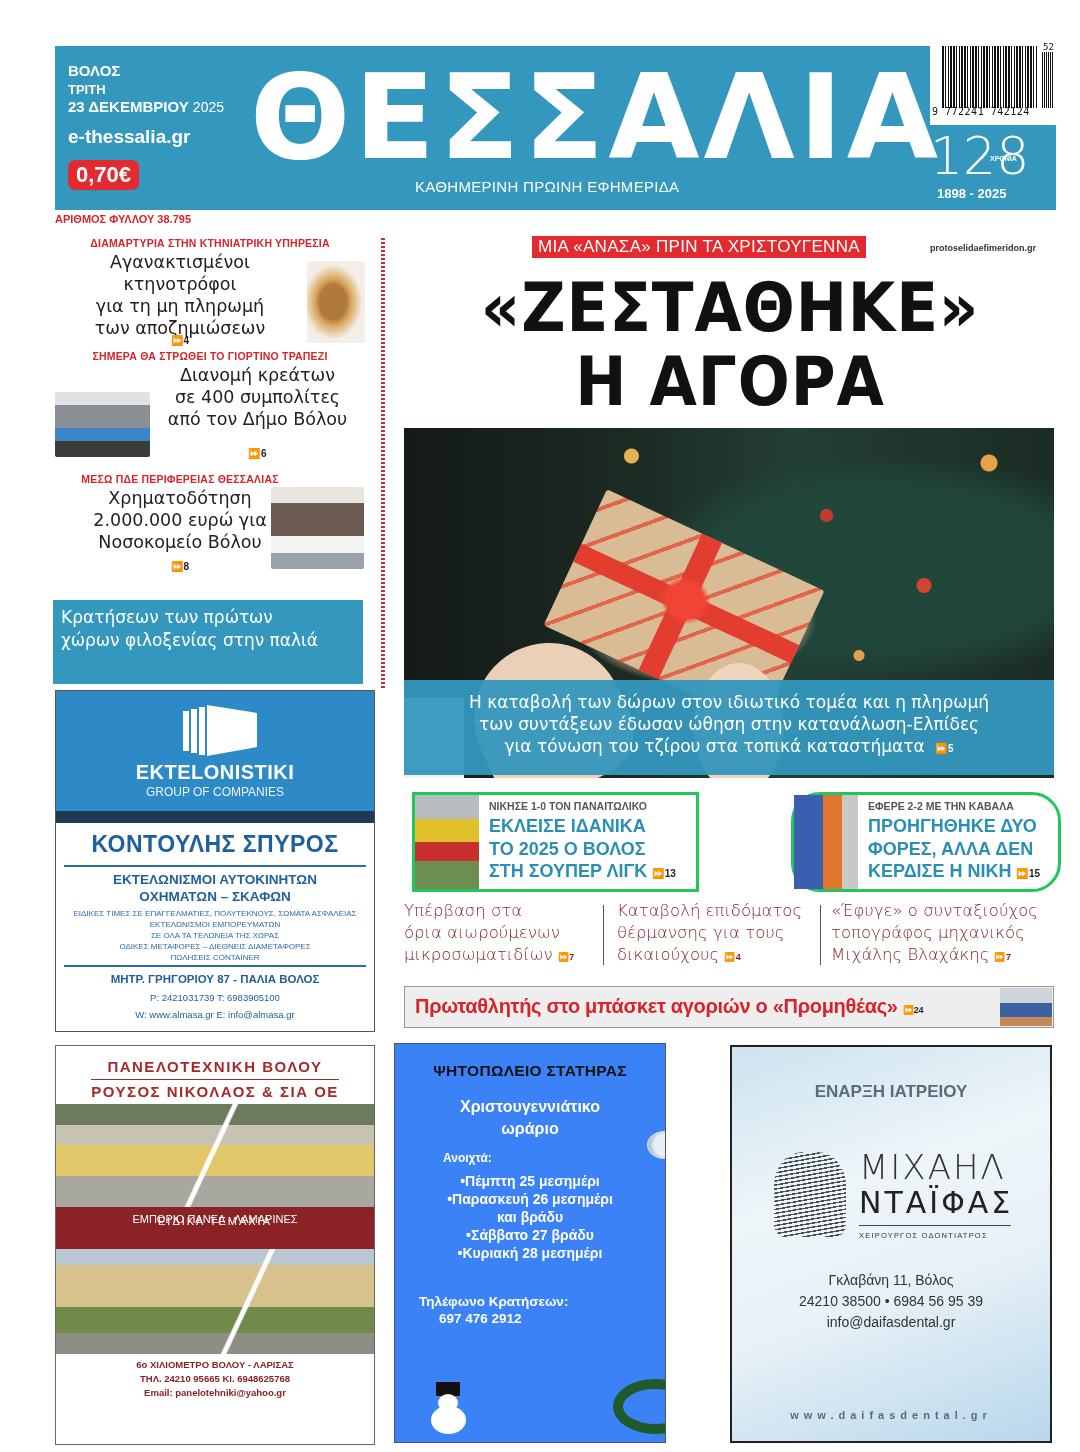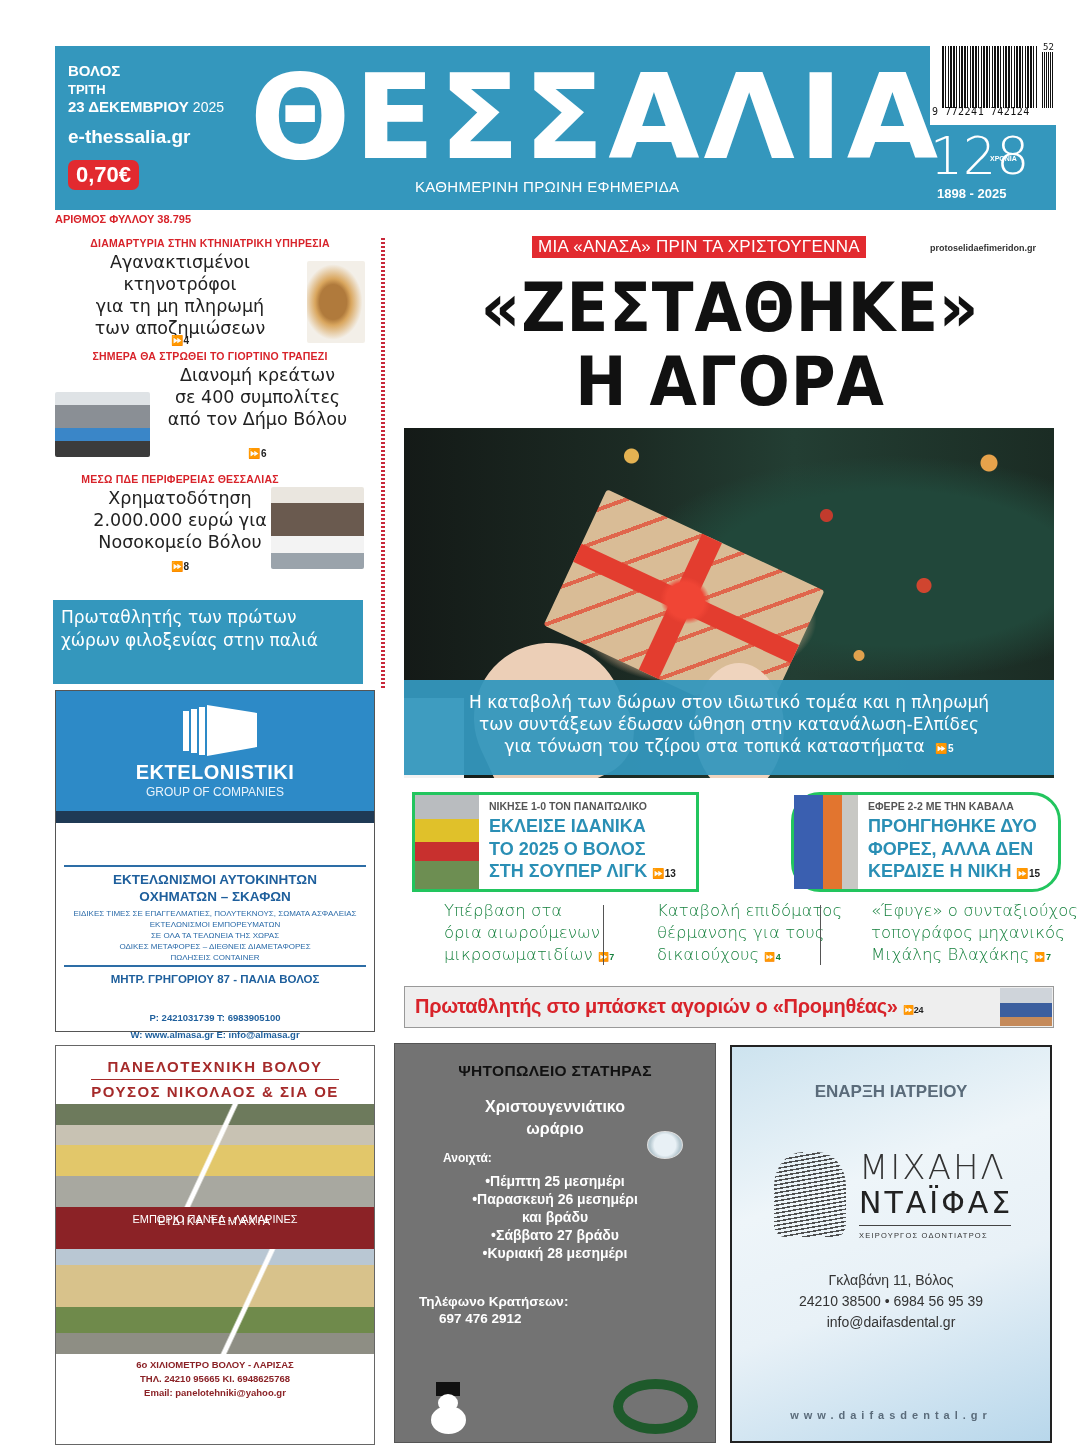--- a/index.html
+++ b/index.html
@@ -50,21 +50,21 @@
   .ad1-top { position:absolute; left:0; top:0; width:100%; height:120px; background:#2d8ac7; }
   .ad1-band { position:absolute; left:0; top:120px; width:100%; height:12px; background:#1f3a55; }
   .ad1-logo { position:absolute; left:123px; top:12px; width:80px; height:55px; }
   .ad1-brand { position:absolute; left:0; width:100%; top:70px; text-align:center; color:#fff; font-weight:700; font-size:20px; letter-spacing:0.5px; }
   .ad1-group { position:absolute; left:0; width:100%; top:94px; text-align:center; color:#e9f3fb; font-size:12px; }
   .ad1-name { position:absolute; left:0; width:100%; top:140px; text-align:center; color:#1e5f9c; font-weight:700; font-size:23px; letter-spacing: 0.5px; }
   .ad1-rule { position:absolute; left:8px; right:8px; height:2px; background:#2d6da6; }
   .ad1-sub { position:absolute; left:0; width:100%; text-align:center; color:#1e5f9c; font-weight:700; font-size:13.5px; line-height:17px; }
   .ad1-small { position:absolute; left:0; width:100%; text-align:center; color:#2a6aa8; font-size:8px; line-height:11px; }
   .ad1-addr { position:absolute; left:0; width:100%; text-align:center; color:#1e5f9c; font-weight:700; font-size:11.5px; }
-  .ad1-contact { position:absolute; left:0; width:100%; text-align:center; color:#1e5f9c; font-weight:700; font-size:9.5px;margin-top:20px; }
+  .ad1-contact { position:absolute; left:0; width:100%; text-align:center; color:#1e5f9c; font-weight:400; font-size:9.5px; }
 
   
   .kicker-red { left: 532px; top: 236px; background:#e22a2f; color:#fff; font-size:17px; padding: 1px 6px; letter-spacing: 0.3px; }
   .watermark { left: 930px; top: 243px; color:#333; font-size:9px; font-weight:700; }
   .headline { left: 400px; width: 660px; text-align:center; color:#111; font-weight:900; font-family:"DejaVu Sans", sans-serif; font-size: 68px; line-height: 72px; letter-spacing: 1px; transform: scaleX(0.9); }
 
   .hero { left: 404px; top: 428px; width: 650px; height: 350px; overflow:hidden;
      background:
       radial-gradient(circle at 20% 90%, #eccfb7 0 40px, transparent 41px),
       radial-gradient(ellipse at 45% 55%, #c9a685 0 95px, transparent 120px),
@@ -90,21 +90,21 @@
   .hero-caption b { font-size: 10px; font-family:"Liberation Sans", sans-serif; }
 
   
   .sport { top: 792px; height: 100px; border: 3px solid #22c55e; background:#fff;margin-left:8px; }
   .sport .ph { position:absolute; left:0; top:0; width: 64px; height: 100%; }
   .sport .sk { position:absolute; left: 74px; top: 5px; font-size: 10.5px; font-weight:700; color:#555; }
   .sport .sh { position:absolute; left: 74px; top: 20px; font-size: 18px; line-height: 22.5px; font-weight:700; color:#2a8fb5; }
   .sport .sh b { color:#222; font-size: 10px; }
 
   
-  .brief { top: 900px; font-size: 16.5px; line-height: 22px; color:#15803d; font-family:"DejaVu Sans", sans-serif; font-weight: 200; margin-left: 40px;}
+  .brief { top: 900px; font-size: 16.5px; line-height: 22px; color:#7f1d1d; font-family:"DejaVu Sans", sans-serif; font-weight: 200;}
   .brief b { font-family:"Liberation Sans", sans-serif; font-size: 9px; font-weight: 700; }
   .vsep { top: 905px; width: 1px; height: 60px; background:#555; }
 
   .promo { left: 404px; top: 986px; width: 650px; height: 42px; border: 1px solid #999; background:#eeeeee; }
   .promo-text { position:absolute; left: 10px; top: 8px; color:#d8232a; font-weight:700; font-size: 20px; letter-spacing: -0.3px; }
   .promo-text b { color:#222; font-size: 9px; }
   .promo-photo { position:absolute; right: 1px; top: 1px; width: 52px; height: 38px;
      background: linear-gradient(180deg,#cfd4da 0 40%, #3c5f9f 40% 75%, #c58a5a 75%); }
 
   
@@ -118,21 +118,21 @@
       linear-gradient(180deg, #6d7a5c 0 20%, #c8c2b3 20% 40%, #e2c76a 40% 70%, #a8a8a0 70%); }
   .ad2-band { position:absolute; left:0; top: 161px; width:100%; height: 42px; background:#8b2226; }
   .ad2-b1 { position:absolute; left:0; width:100%; top: 167px; text-align:center; color:#fff; font-size: 11px; }
   .ad2-b2 { position:absolute; left:0; width:100%; top: 169px; text-align:center; color:#fff; font-size: 11px; letter-spacing: 2px; }
   .ad2-photo2 { position:absolute; left:0; top: 203px; width:100%; height: 105px;
      background:
       linear-gradient(115deg, transparent 58%, #fff 58.5%, #fff 59.5%, transparent 60%),
       linear-gradient(180deg, #b9c7d3 0 15%, #d8c28b 15% 55%, #6f8a4b 55% 80%, #8e8e84 80%); }
   .ad2-f { position:absolute; left:0; width:100%; text-align:center; color:#8b2226; font-weight:700; font-size: 9.5px; }
 
-  .ad3 { left: 394px; top: 1043px; width: 322px; height: 400px; background:#737373; border: 1px solid #555; overflow:hidden; }
+  .ad3 { left: 394px; top: 1043px; width: 272px; height: 400px; background:#3b82f6; border: 1px solid #555; overflow:hidden; }
   .ad3-t { position:absolute; left:0; width:100%; top: 18px; text-align:center; color:#111; font-weight:900; font-size: 15.5px; letter-spacing: 0.3px; }
   .ad3-h { position:absolute; left:0; width:100%; top: 52px; text-align:center; color:#fff; font-weight:700; font-size: 16px; line-height: 22px; }
   .ad3-open { position:absolute; left: 48px; top: 107px; color:#fff; font-weight:700; font-size: 12px; text-align: center; }
   .ad3-list { position:absolute; left:0; width:100%; top: 128px; text-align:center; color:#fff; font-weight:700; font-size: 14px; line-height: 18px; }
   .ad3-phl { position:absolute; left: 24px; top: 250px; color:#fff; font-weight:700; font-size: 13.5px; }
   .ad3-ph { position:absolute; left: 44px; top: 267px; color:#fff; font-weight:700; font-size: 13.5px; }
   .snowglobe { position:absolute; left: 252px; top: 87px; width: 36px; height: 28px; border-radius: 50%; background: radial-gradient(circle,#e8f0f5 0 50%, #b5c7cf 70%); border: 1px solid #ddd; }
   .snowman-head { position:absolute; left: 43px; top: 350px; width: 20px; height: 18px; background:#fff; border-radius:50%; }
   .snowman-hat { position:absolute; left: 41px; top: 338px; width: 24px; height: 14px; background:#111; }
   .snowman-body { position:absolute; left: 36px; top: 362px; width: 35px; height: 28px; background:#fff; border-radius:50%; }
@@ -208,35 +208,36 @@
       <div>Χρηματοδότηση</div>
       <div>2.000.000 ευρώ για</div>
       <div>Νοσοκομείο Βόλου</div>
     </div>
     <div class="thumb" style="position:absolute;left:216px;top:2px;width:93px;height:82px;background:linear-gradient(180deg,#eae6df 0 20%,#6a5a4f 20% 60%,#f3f3f3 60% 80%,#9aa3ab 80%);"></div>
     <div class="pageref" style="position:absolute;left:0;top:76px;width:250px;">⏩8</div>
   </div>
 </div>
 
 <div class="abs blue-box">
-  <div>Πρωταθλητής των πρώτων</div>
+  <div>Κρατήσεων των πρώτων</div>
   <div>χώρων φιλοξενίας στην παλιά</div>
 </div>
 
 <div class="abs ad1">
   <div class="ad1-top"></div>
   <svg class="ad1-logo" viewBox="0 0 80 55">
     <rect x="4" y="8" width="6" height="40" fill="#fff"></rect>
     <rect x="12" y="6" width="6" height="44" fill="#fff"></rect>
     <rect x="20" y="4" width="6" height="48" fill="#fff"></rect>
     <polygon points="28,2 78,10 78,44 28,53" fill="#fff"></polygon>
   </svg>
   <div class="ad1-brand">EKTELONISTIKI</div>
   <div class="ad1-group">GROUP OF COMPANIES</div>
   <div class="ad1-band"></div>
+  <div class="ad1-name">ΚΟΝΤΟΥΛΗΣ ΣΠΥΡΟΣ</div>
   <div class="ad1-rule" style="top:174px;"></div>
   <div class="ad1-sub" style="top:180px;">ΕΚΤΕΛΩΝΙΣΜΟΙ ΑΥΤΟΚΙΝΗΤΩΝ</div>
   <div class="ad1-sub" style="top:197px;">ΟΧΗΜΑΤΩΝ – ΣΚΑΦΩΝ</div>
   <div class="ad1-small" style="top:217px;">ΕΙΔΙΚΕΣ ΤΙΜΕΣ ΣΕ ΕΠΑΓΓΕΛΜΑΤΙΕΣ, ΠΟΛΥΤΕΚΝΟΥΣ, ΣΩΜΑΤΑ ΑΣΦΑΛΕΙΑΣ</div>
   <div class="ad1-small" style="top:228px;">ΕΚΤΕΛΩΝΙΣΜΟΙ ΕΜΠΟΡΕΥΜΑΤΩΝ</div>
   <div class="ad1-small" style="top:239px;">ΣΕ ΟΛΑ ΤΑ ΤΕΛΩΝΕΙΑ ΤΗΣ ΧΩΡΑΣ</div>
   <div class="ad1-small" style="top:250px;">ΟΔΙΚΕΣ ΜΕΤΑΦΟΡΕΣ – ΔΙΕΘΝΕΙΣ ΔΙΑΜΕΤΑΦΟΡΕΣ</div>
   <div class="ad1-small" style="top:261px;">ΠΩΛΗΣΕΙΣ CONTAINER</div>
   <div class="ad1-rule" style="top:274px;"></div>
   <div class="ad1-addr" style="top:282px;">ΜΗΤΡ. ΓΡΗΓΟΡΙΟΥ 87 - ΠΑΛΙΑ ΒΟΛΟΣ</div>

